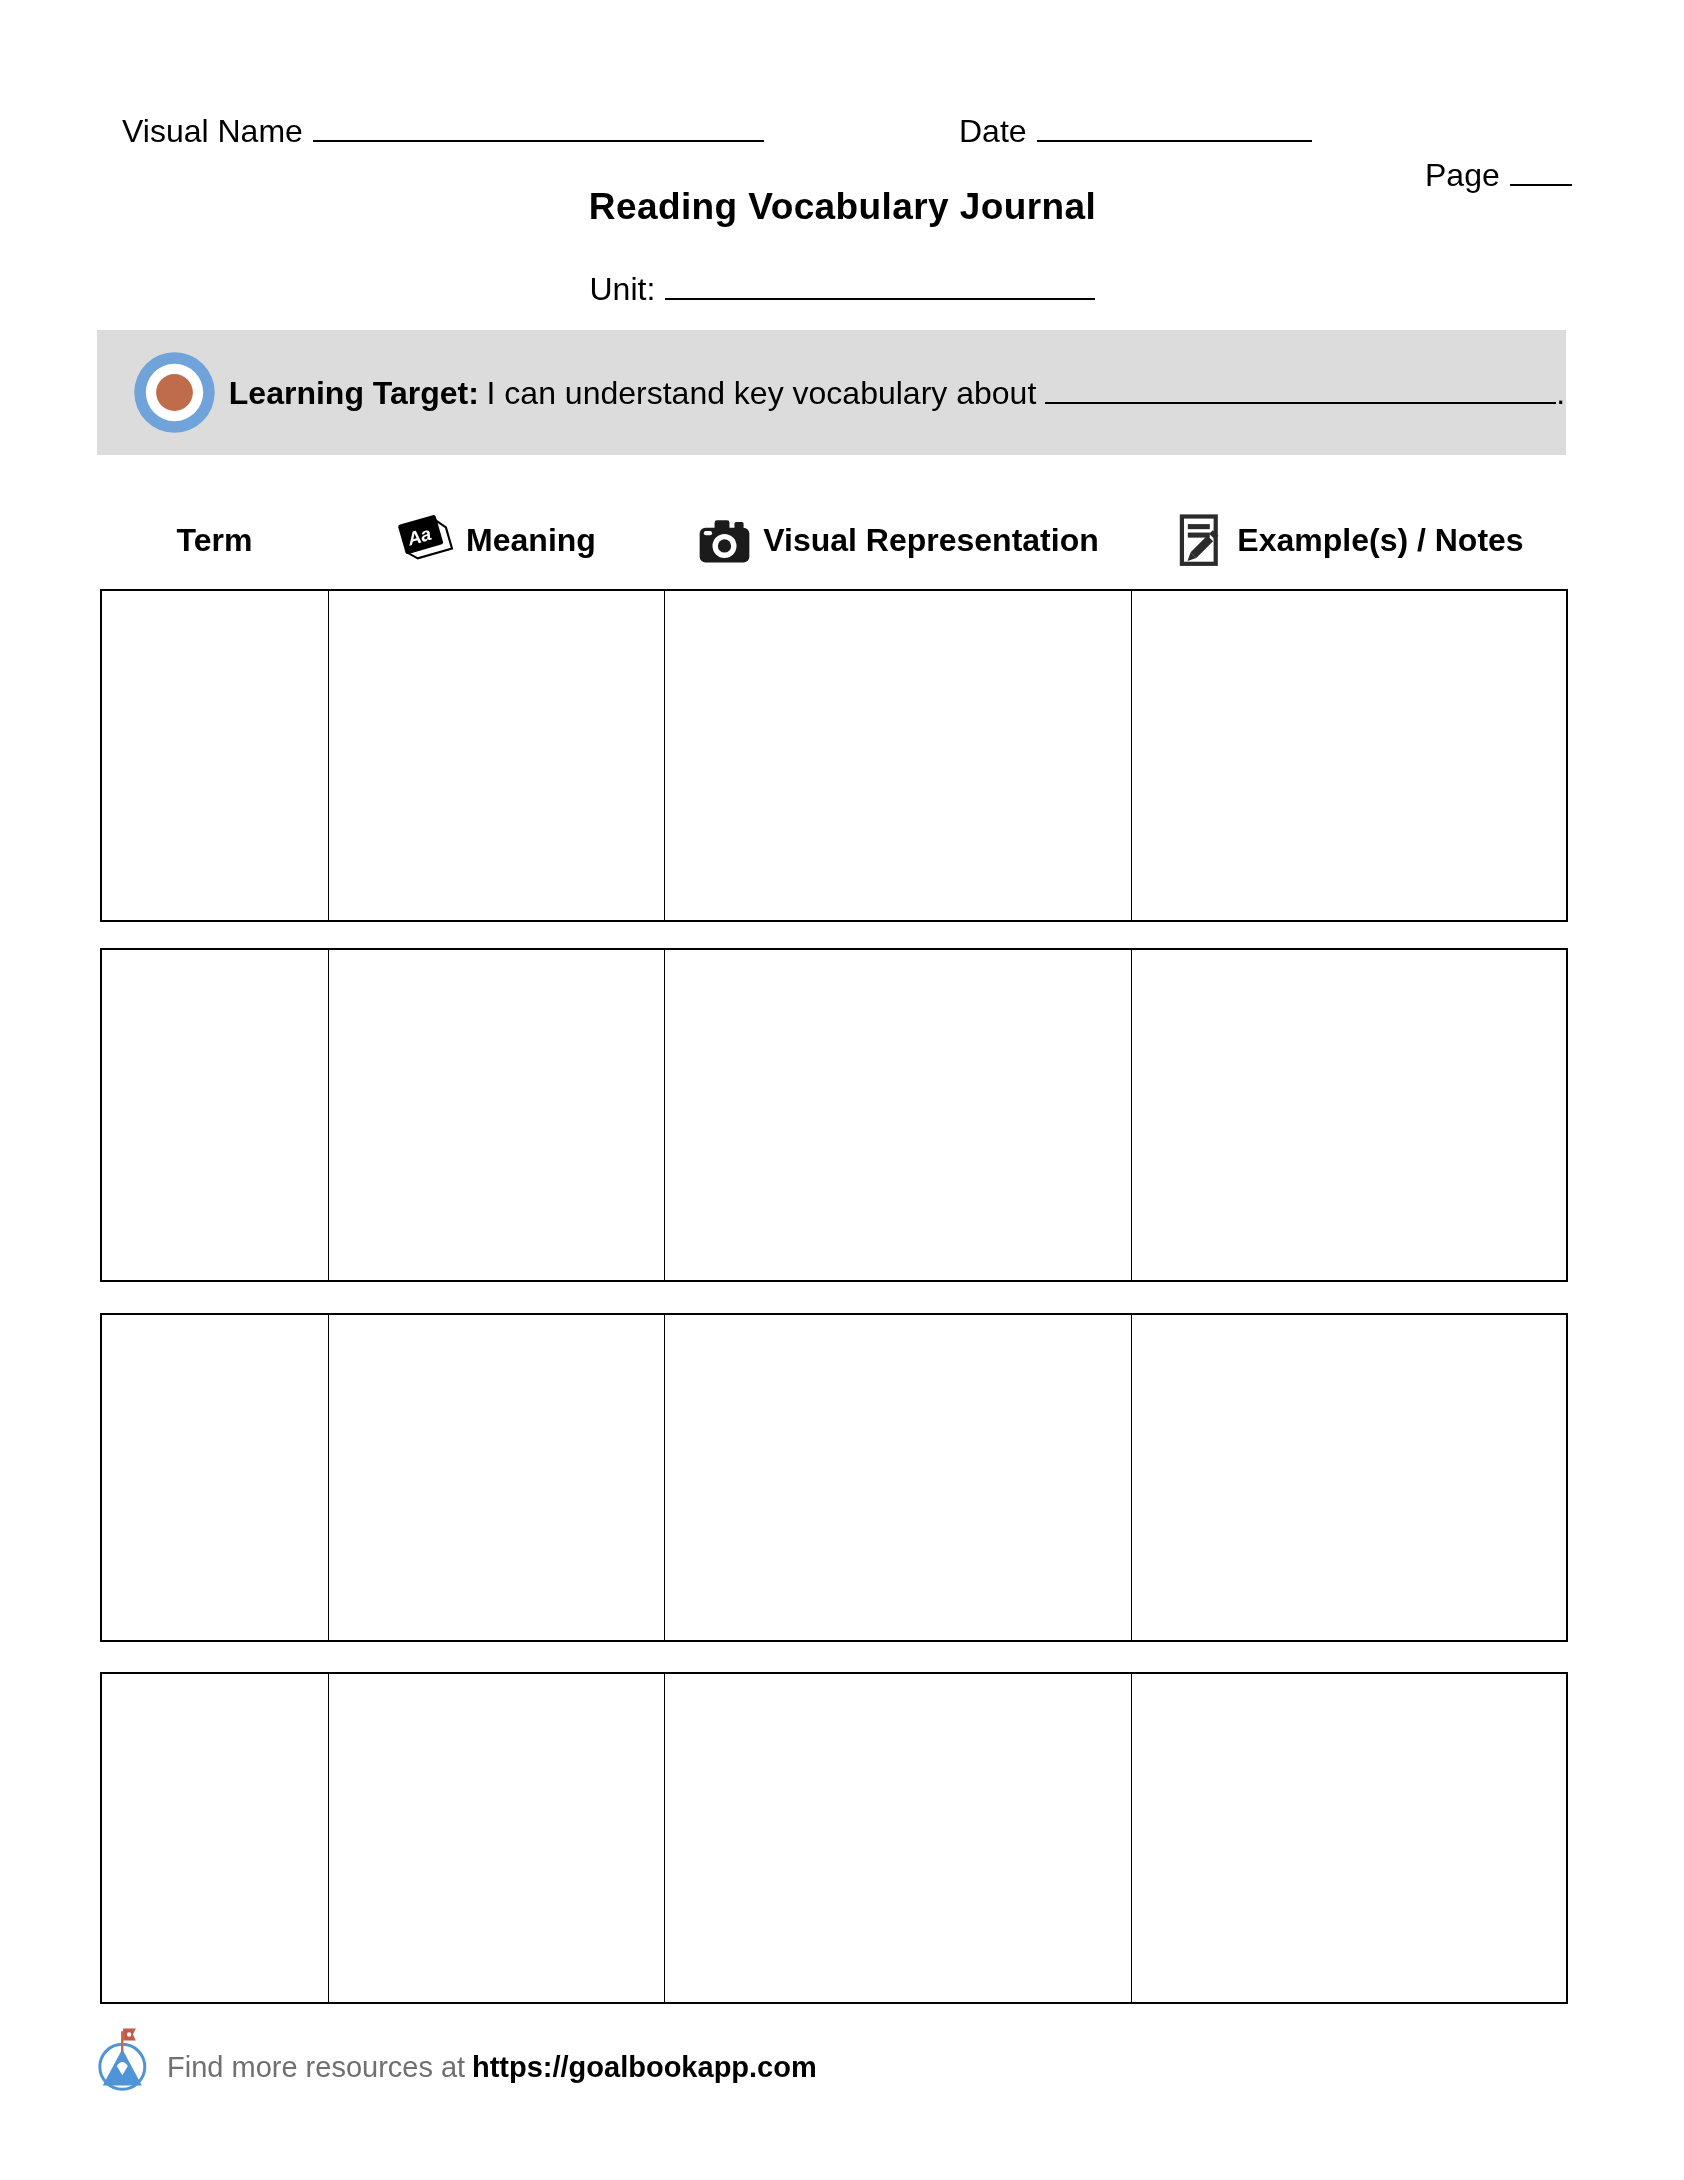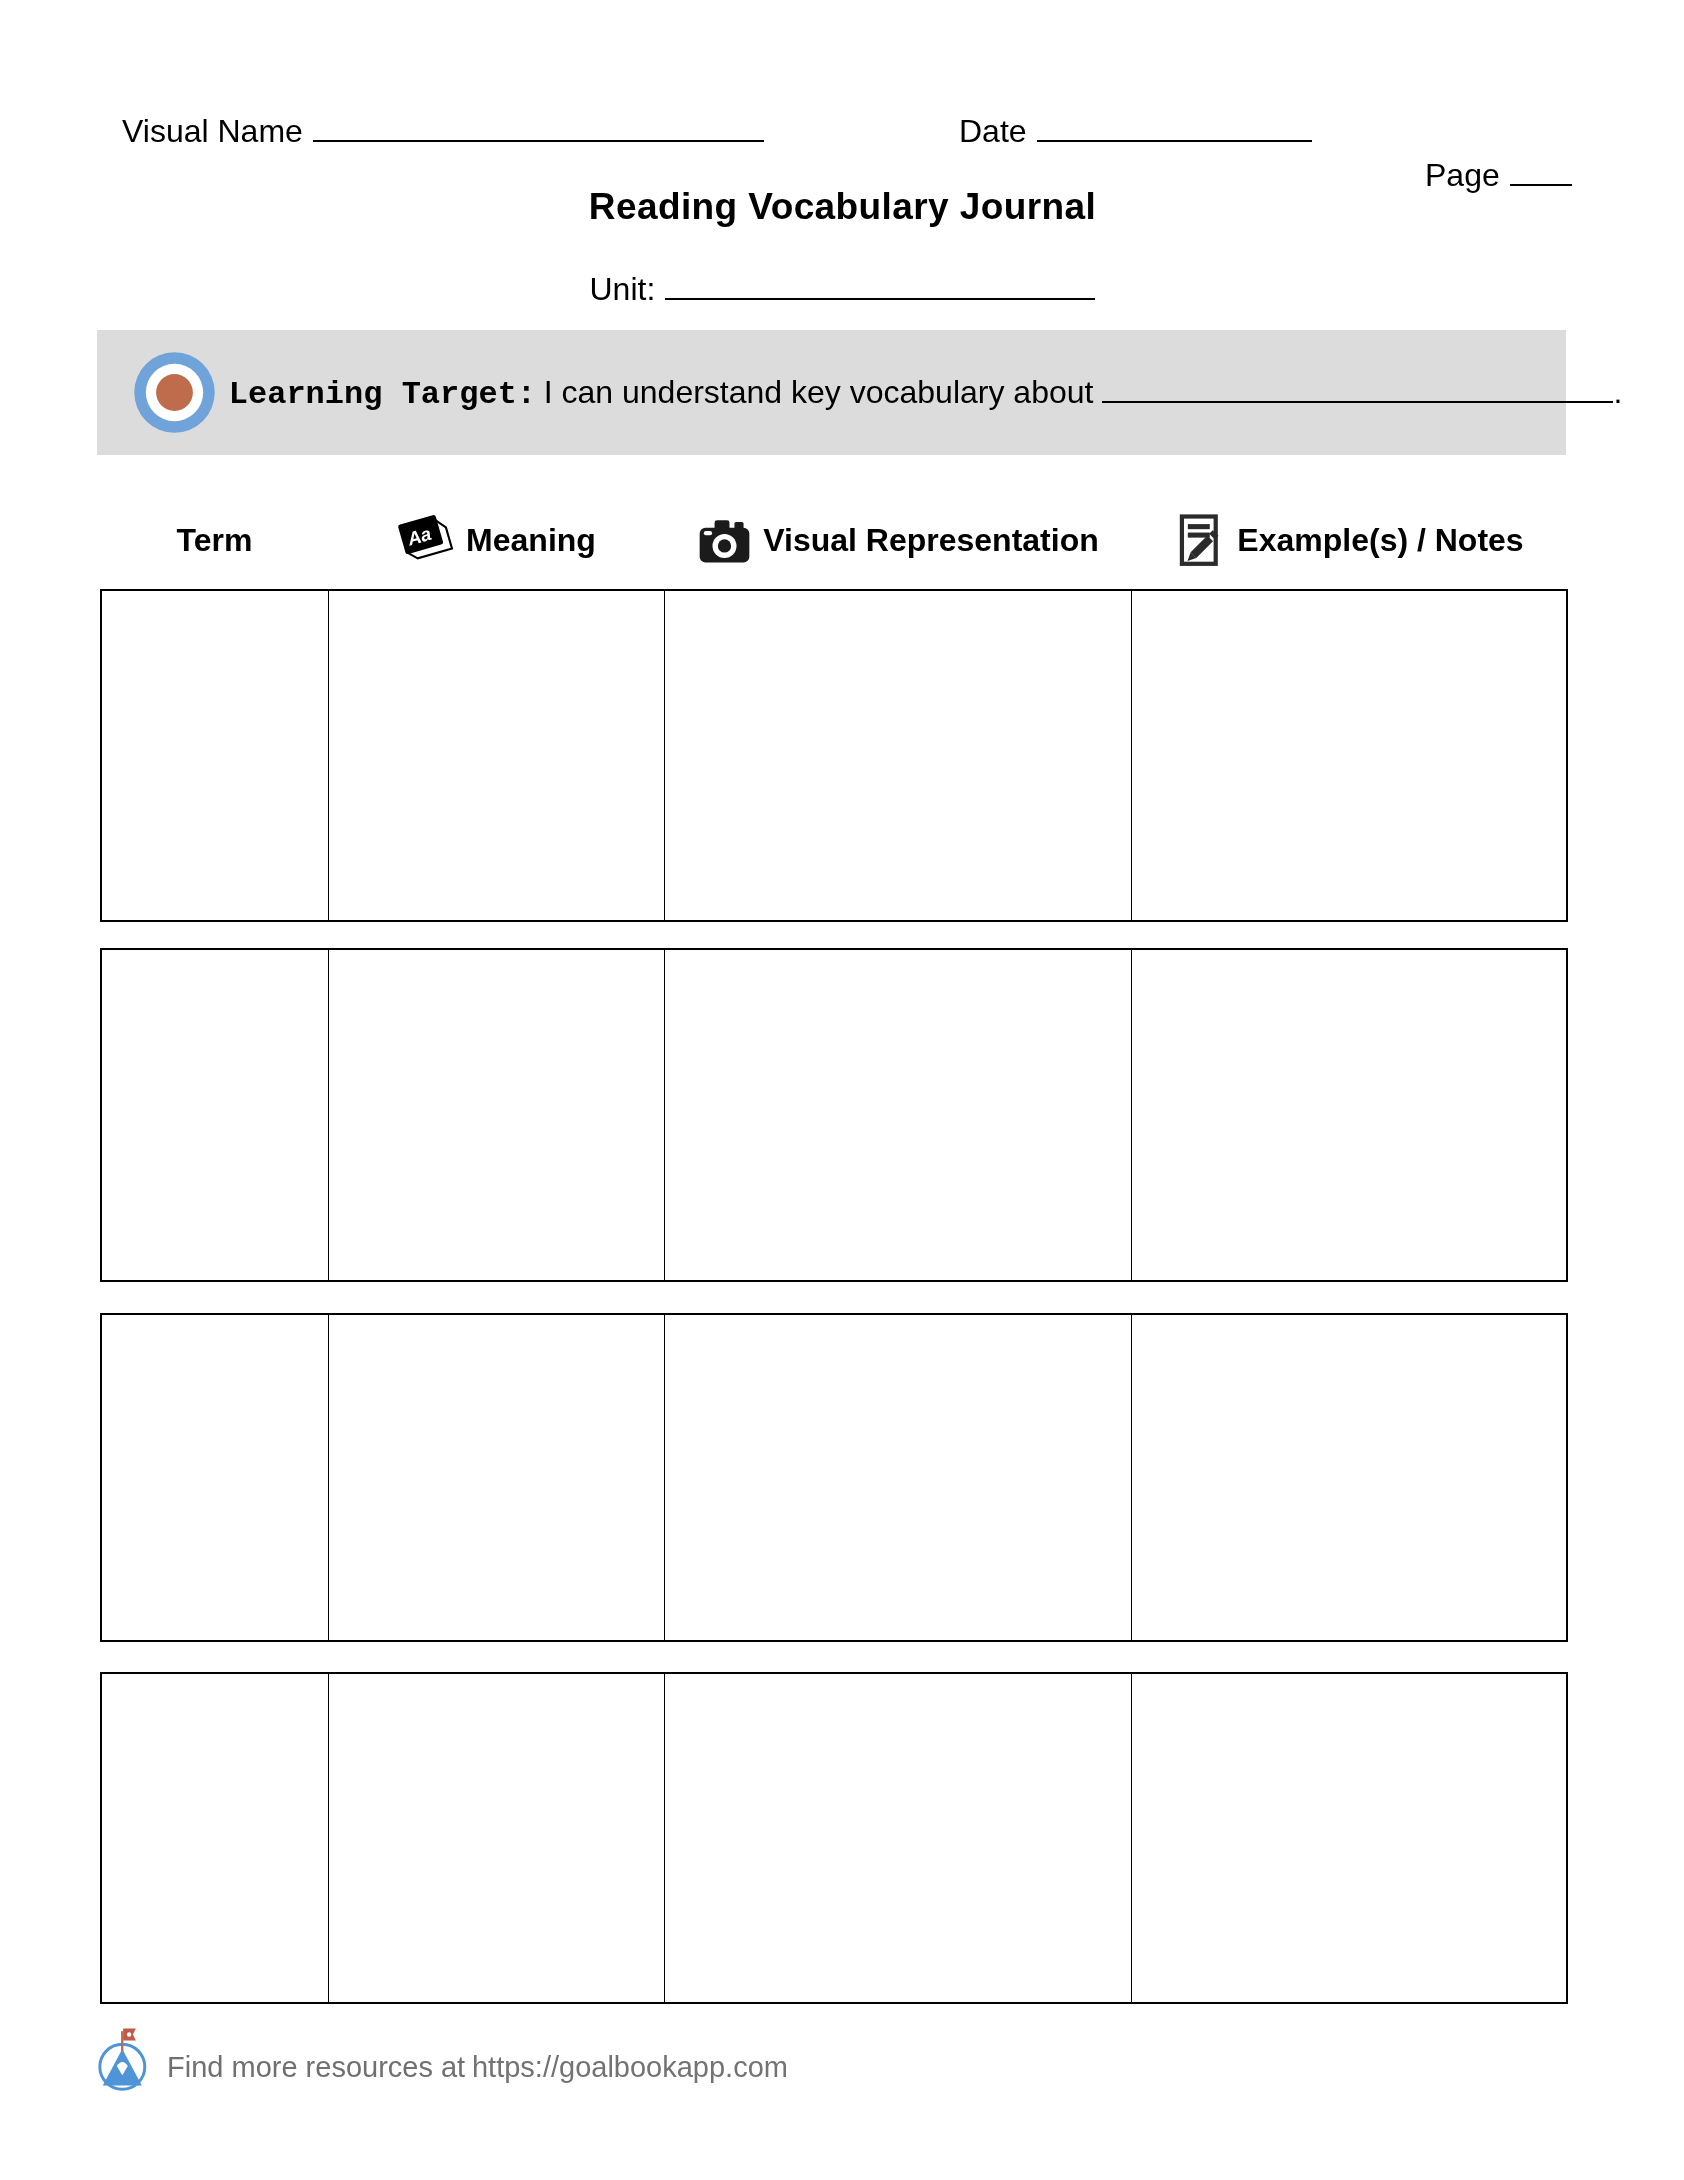--- a/index.html
+++ b/index.html
@@ -37,21 +37,21 @@
   }
   .blank-unit{width:430px;}
   
   .banner{
     position:absolute;left:97px;top:330px;width:1469px;height:125px;
     background:#dcdcdc;
     display:flex;align-items:center;
   }
   .target-icon{margin-left:36px;flex:0 0 auto;display:block;}
   .lt-sentence{margin-left:12.8px;font-size:32px;white-space:nowrap;}
-  .lt-label{font-weight:bold;font-family:Liberation Mono, monospace;}
+  .lt-label{font-weight:bold;}
   .lt-body{margin-left:7.7px;margin-right:9px;}
   .blank-lt{width:511px;margin-left:0;}
   
   .col-headers{
     position:absolute;left:100px;top:508px;width:1468px;height:65px;
     display:flex;
   }
   .col-head{
     display:flex;align-items:center;justify-content:center;
     font-size:32px;font-weight:bold;white-space:nowrap;
@@ -76,21 +76,21 @@
   .tc-1{flex:0 0 227px;border-right:1.7px solid #000;}
   .tc-2{flex:0 0 336px;border-right:1.7px solid #000;}
   .tc-3{flex:0 0 467px;border-right:1.7px solid #000;}
   .tc-4{flex:1 1 auto;}
   
   .footer-icon{position:absolute;left:96px;top:2026px;}
   .footer-text{
     position:absolute;left:167px;top:2051px;
     font-size:29px;color:#707070;white-space:nowrap;
   }
-  .footer-link{font-weight:normal;color:#737373;margin-left:6.8px;}
+  .footer-link{font-weight:bold;color:#000000;margin-left:6.8px;}
 </style>
 </head>
 <body>
 
 <div class="page">
 
   <div class="field field-student">
     <span>Visual Name</span><span class="blank blank-student"></span>
   </div>
   <div class="field field-date">

